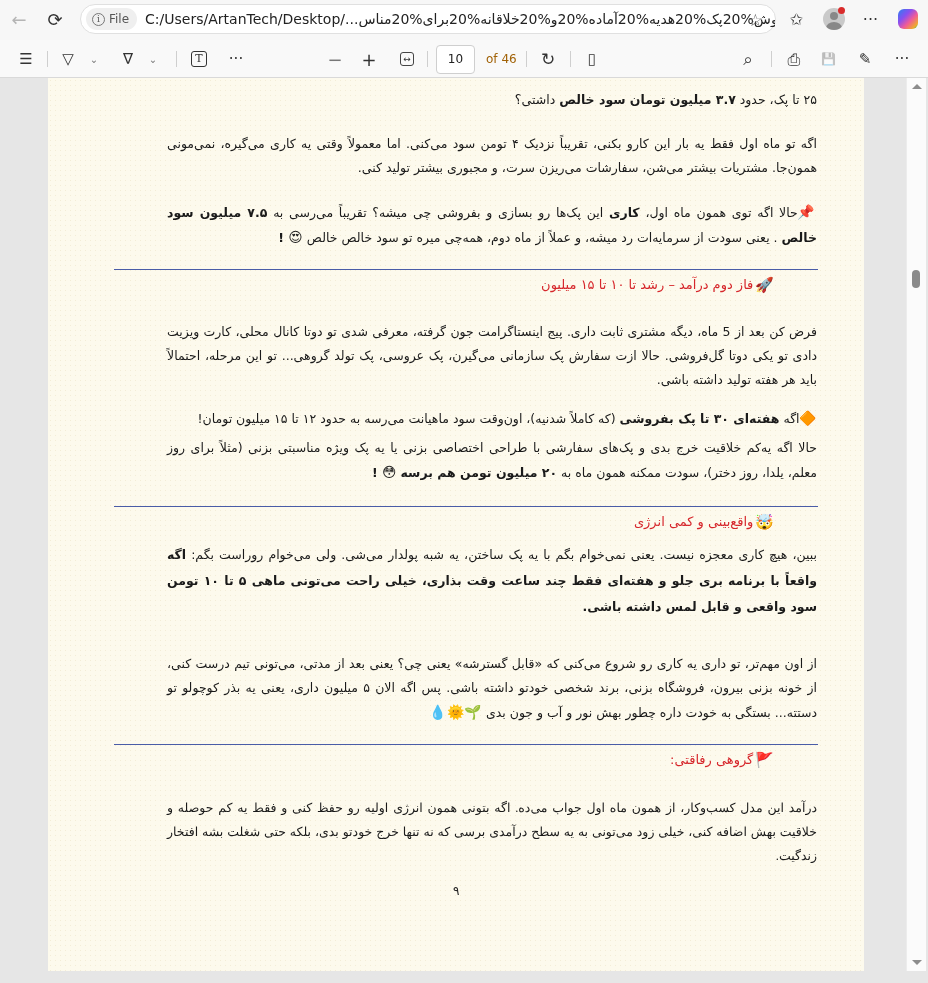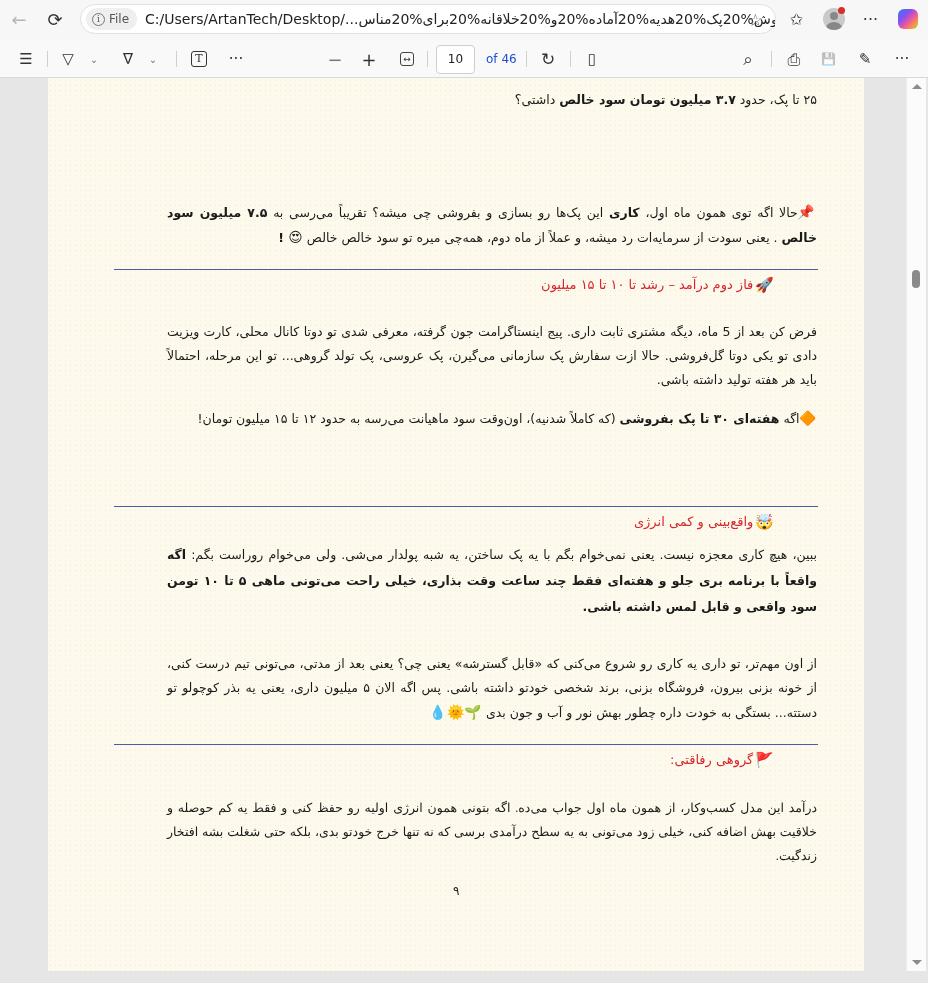--- a/index.html
+++ b/index.html
@@ -18,21 +18,21 @@
   .avatar { width: 22px; height: 22px; border-radius: 50%; background: #c9c9c9; position: relative; overflow: hidden; }
   .avatar::before { content: ""; position: absolute; left: 7px; top: 4px; width: 8px; height: 8px; border-radius: 50%; background: #888; }
   .avatar::after { content: ""; position: absolute; left: 3px; top: 14px; width: 16px; height: 12px; border-radius: 50%; background: #888; }
   .avatar-dot { position: absolute; left: 838px; top: 7px; width: 7px; height: 7px; background: #d92b2b; border-radius: 50%; }
   .copilot { width: 20px; height: 20px; border-radius: 6px; background: linear-gradient(135deg, #2a7ff0 0%, #8a4ff0 35%, #f05a9a 60%, #f0a830 85%, #30c060 100%); }
   
   .pdfbar { position: absolute; left: 0; top: 40px; width: 928px; height: 38px; background: #f9f9f9; border-bottom: 1px solid #d9d9d9; display: flex; align-items: center; }
   .tb { position: absolute; top: 0; height: 38px; display: flex; align-items: center; justify-content: center; color: #333; font-size: 15px; }
   .sep { position: absolute; top: 11px; width: 1px; height: 16px; background: #cfcfcf; }
   .page-input { position: absolute; left: 436px; top: 5px; width: 39px; height: 29px; border: 1px solid #cfcfcf; border-radius: 4px; background: #fff; font-size: 12px; text-align: center; line-height: 27px; color: #222; }
-  .page-of { position: absolute; left: 486px; top: 12px; font-size: 12px; color: #1d4ed8; }
+  .page-of { position: absolute; left: 486px; top: 12px; font-size: 12px; color: #a16207; }
   .chev { font-size: 10px; color: #777; }
   
   .viewer { position: absolute; left: 0; top: 78px; width: 928px; height: 905px; background: #e6e6e6; }
   .page { position: absolute; left: 48px; top: 0; width: 816px; height: 893px;
           background-color: #fdfaed;
           background-image: radial-gradient(#f4edd6 0.8px, transparent 1px);
           background-size: 5px 5px; }
   .scrollbar { position: absolute; left: 906px; top: 0; width: 20px; height: 893px; background: #fbfbfb; border-left: 1px solid #ececec; }
   .sb-up { position: absolute; left: 5px; top: 6px; width: 0; height: 0; border-left: 5px solid transparent; border-right: 5px solid transparent; border-bottom: 5px solid #8c8c8c; }
   .sb-down { position: absolute; left: 5px; bottom: 6px; width: 0; height: 0; border-left: 5px solid transparent; border-right: 5px solid transparent; border-top: 5px solid #8c8c8c; }
@@ -148,38 +148,42 @@
 <div class="viewer">
   <div class="page">
     <div class="doc">
 
       <div class="cut">.</div>
 
       <div class="p" style="top:10px;">
         <span>۲۵ تا پک، حدود </span><b>۳.۷ میلیون تومان سود خالص</b><span> داشتی؟</span>
       </div>
 
+      <div class="p" style="top:54px;">اگه تو ماه اول فقط یه بار این کارو بکنی، تقریباً نزدیک ۴ تومن سود می‌کنی. اما معمولاً وقتی یه کاری می‌گیره، نمی‌مونی همون‌جا. مشتریات بیشتر می‌شن، سفارشات می‌ریزن سرت، و مجبوری بیشتر تولید کنی.</div>
 
       <div class="p" style="top:122px;">
         <span class="emo">📌</span><span>حالا اگه توی همون ماه اول، </span><b>کاری</b><span> این پک‌ها رو بسازی و بفروشی چی میشه؟ تقریباً می‌رسی به </span><b>۷.۵ میلیون سود خالص</b><span> . یعنی سودت از سرمایه‌ات رد میشه، و عملاً از ماه دوم، همه‌چی میره تو سود خالص خالص </span><span class="emo">😍</span><b> !</b>
       </div>
 
       <div class="hr" style="top:191px;"></div>
 
       <div class="h" style="top:196px;">
         <span class="ico">🚀</span>
           <span>فاز دوم درآمد – رشد تا ۱۰ تا ۱۵ میلیون</span>
       </div>
 
       <div class="p" style="top:242px;">فرض کن بعد از 5 ماه، دیگه مشتری ثابت داری. پیج اینستاگرامت جون گرفته، معرفی شدی تو دوتا کانال محلی، کارت ویزیت دادی تو یکی دوتا گل‌فروشی. حالا ازت سفارش پک سازمانی می‌گیرن، پک عروسی، پک تولد گروهی... تو این مرحله، احتمالاً باید هر هفته تولید داشته باشی.</div>
 
       <div class="p" style="top:328px;">
         <span class="emo">🔶</span><span>اگه </span><b>هفته‌ای ۳۰ تا پک بفروشی</b><span> (که کاملاً شدنیه)، اون‌وقت سود ماهیانت می‌رسه به حدود ۱۲ تا ۱۵ میلیون تومان!</span>
       </div>
 
+      <div class="p" style="top:358px;">
+        <span>حالا اگه یه‌کم خلاقیت خرج بدی و پک‌های سفارشی با طراحی اختصاصی بزنی یا یه پک ویژه مناسبتی بزنی (مثلاً برای روز معلم، یلدا، روز دختر)، سودت ممکنه همون ماه به </span><b>۲۰ میلیون تومن هم برسه</b> <span class="emo">😳</span><b> !</b>
+      </div>
 
       <div class="hr" style="top:428px;"></div>
 
       <div class="h" style="top:433px;">
         <span class="ico">🤯</span>
           <span>واقع‌بینی و کمی انرژی</span>
       </div>
 
       <div class="p" style="top:464px;">
         <span>ببین، هیچ کاری معجزه نیست. یعنی نمی‌خوام بگم با یه پک ساختن، یه شبه پولدار می‌شی. ولی می‌خوام روراست بگم: </span><b style="line-height:26px;">اگه واقعاً با برنامه بری جلو و هفته‌ای فقط چند ساعت وقت بذاری، خیلی راحت می‌تونی ماهی ۵ تا ۱۰ تومن سود واقعی و قابل لمس داشته باشی.</b>

